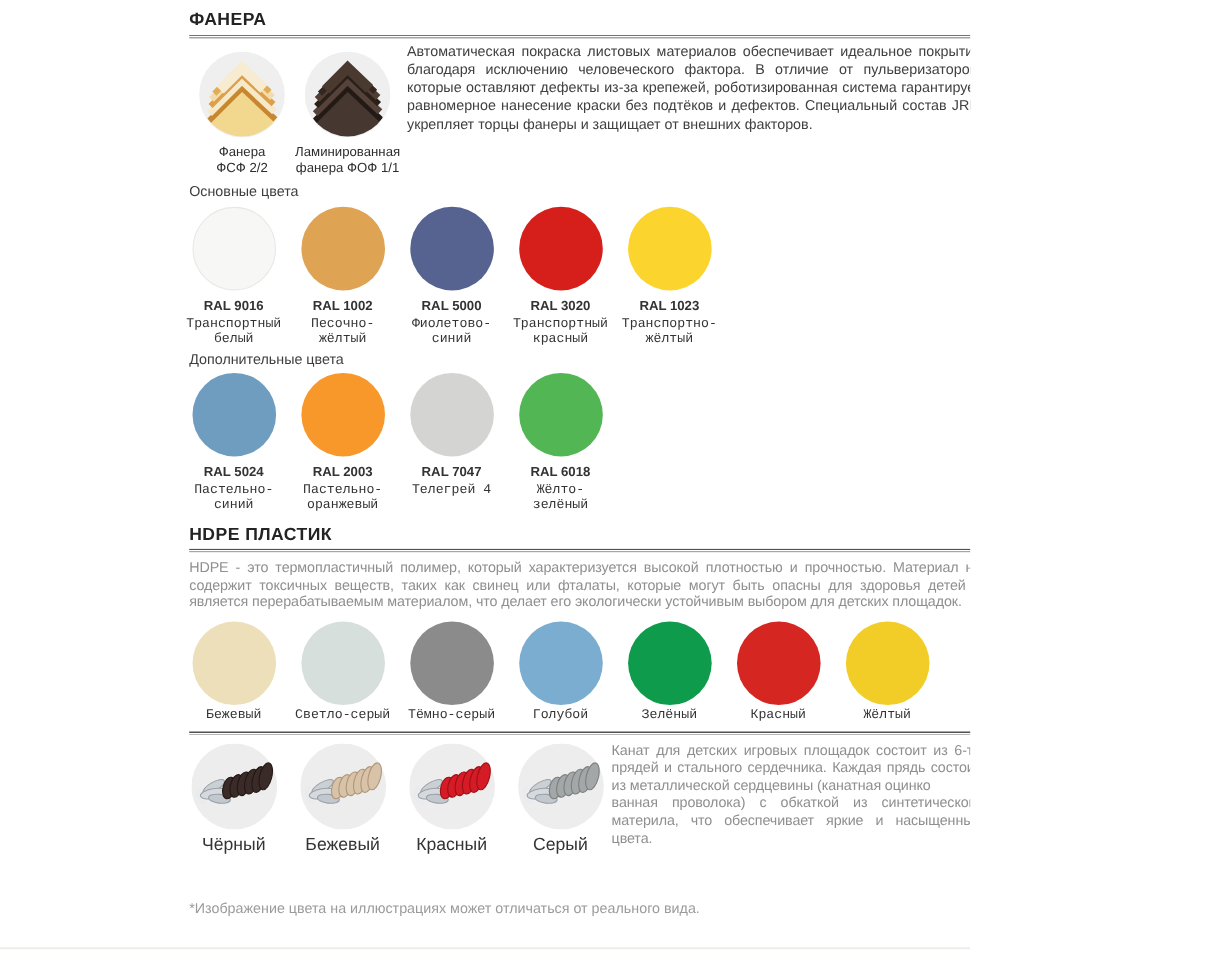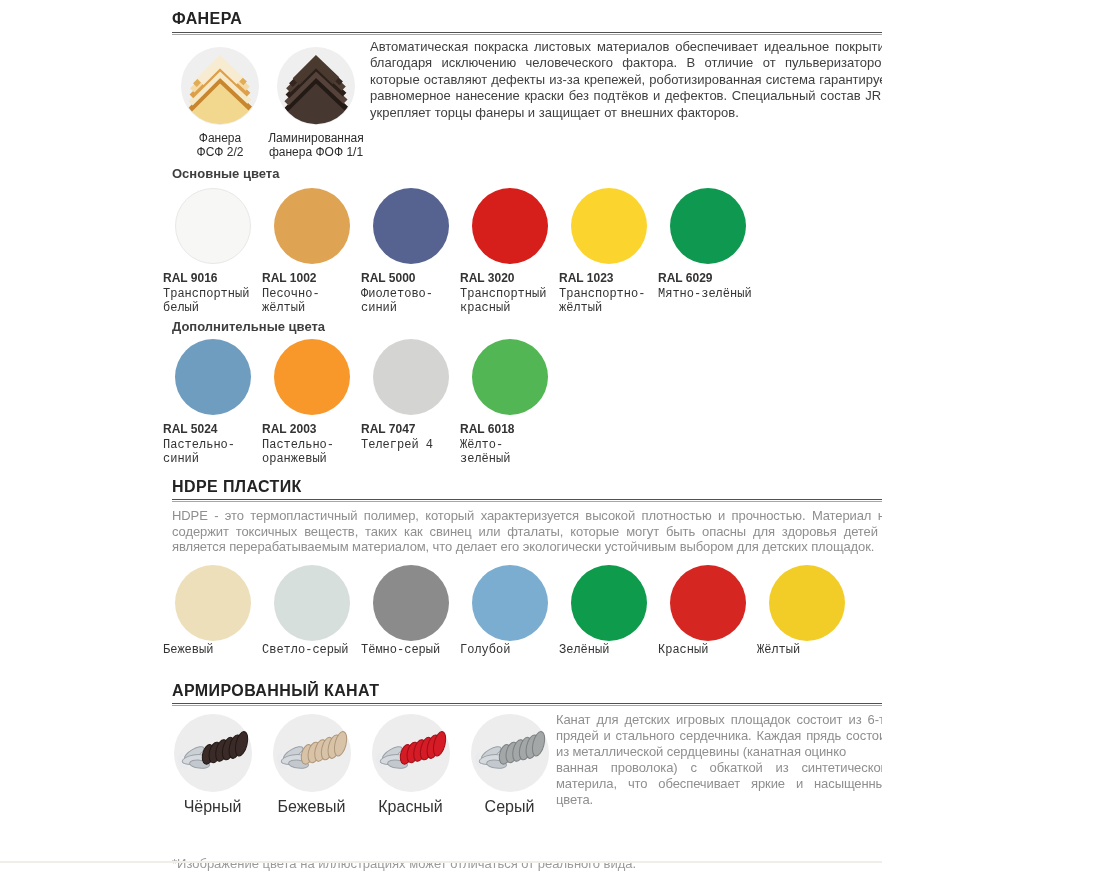--- a/index.html
+++ b/index.html
@@ -26,28 +26,28 @@
   .thumb svg { width:78px; height:78px; display:block; margin:0 auto; }
   .thumb-label {
     margin-top:6px; font-size:12px; line-height:14px; color:#2d2d2d;
     white-space:pre-line;
   }
   .para {
     flex:1; margin-top:-8px; font-size:13px; line-height:16.4px;
     color:#404040; text-align:justify;
   }
 
-  .subhead { margin-top:7px; font-size:13px; line-height:16px; font-weight:bold; color:#3e3e3e; }
+  .subhead { margin-top:7px; font-size:13px; line-height:16px; font-weight:normal; color:#3e3e3e; }
   .subhead.second { margin-top:6px; }
 
   .swatch-row { display:flex; margin-left:-9px; }
   #row-main { margin-top:6px; height:125px; }
   #row-extra { margin-top:4px; height:125px; }
   #row-hdpe { margin-top:10px; height:98px; }
-  .cell { width:99px; flex:none; text-align:left; }
+  .cell { width:99px; flex:none; text-align:center; }
   .dot { width:76px; height:76px; border-radius:50%; margin:0 auto; }
   .code { margin-top:8px; font-size:12px; line-height:13px; font-weight:bold; color:#333333; }
   .cname { margin-top:2px; font-size:12px; line-height:14px; color:#333333; white-space:pre-line;font-family:Liberation Mono, monospace; }
 
   #sec-hdpe .sec-title { margin-top:13px; }
   #sec-hdpe .rule { margin-top:2px; }
   .hdpe-para {
     margin-top:6px; font-size:13px; line-height:15.6px; color:#8f8f8f;
     text-align:justify; letter-spacing:-0.1px;
   }
@@ -157,25 +157,20 @@
 красный</div>
   </div>
 
   <div class="cell">
     <div class="dot" style="background: rgb(251, 213, 46);"></div>
     <div class="code">RAL 1023</div>
     <div class="cname">Транспортно-
 жёлтый</div>
   </div>
 
-  <div class="cell">
-    <div class="dot" style="background: rgb(15, 152, 80);"></div>
-    <div class="code">RAL 6029</div>
-    <div class="cname">Мятно-зелёный</div>
-  </div>
 </div>
 
       <div class="subhead second">Дополнительные цвета</div>
       <div class="swatch-row" id="row-extra">
   <div class="cell">
     <div class="dot" style="background: rgb(111, 157, 192);"></div>
     <div class="code">RAL 5024</div>
     <div class="cname">Пастельно-
 синий</div>
   </div>
@@ -245,21 +240,20 @@
 
   <div class="cell">
     <div class="dot" style="background: rgb(242, 205, 40);"></div>
 
     <div class="cname">Жёлтый</div>
   </div>
 </div>
     </section>
 
     <section id="sec-rope">
-      <h2 class="sec-title">АРМИРОВАННЫЙ КАНАТ</h2>
       <div class="rule"></div>
       <div class="rope-row">
         <div class="ropes" id="row-rope">
   <div class="rope-cell" style="--rope: #3A2B28; --rope-shade: #221713;">
     <svg class="rope-svg" viewBox="0 0 78 78">
       <circle cx="39" cy="39" r="39" fill="#EDEDEE"></circle>
       <g transform="rotate(-16 39 39)">
         <ellipse cx="21" cy="34" rx="11" ry="4" fill="#CBD0D5" stroke="#9AA1A8" transform="rotate(-14 21 34)"></ellipse>
         <ellipse cx="19" cy="40" rx="12" ry="4.5" fill="#D6DADE" stroke="#9AA1A8" transform="rotate(6 19 40)"></ellipse>
         <ellipse cx="23" cy="46" rx="10" ry="4" fill="#C2C8CE" stroke="#9AA1A8" transform="rotate(22 23 46)"></ellipse>

